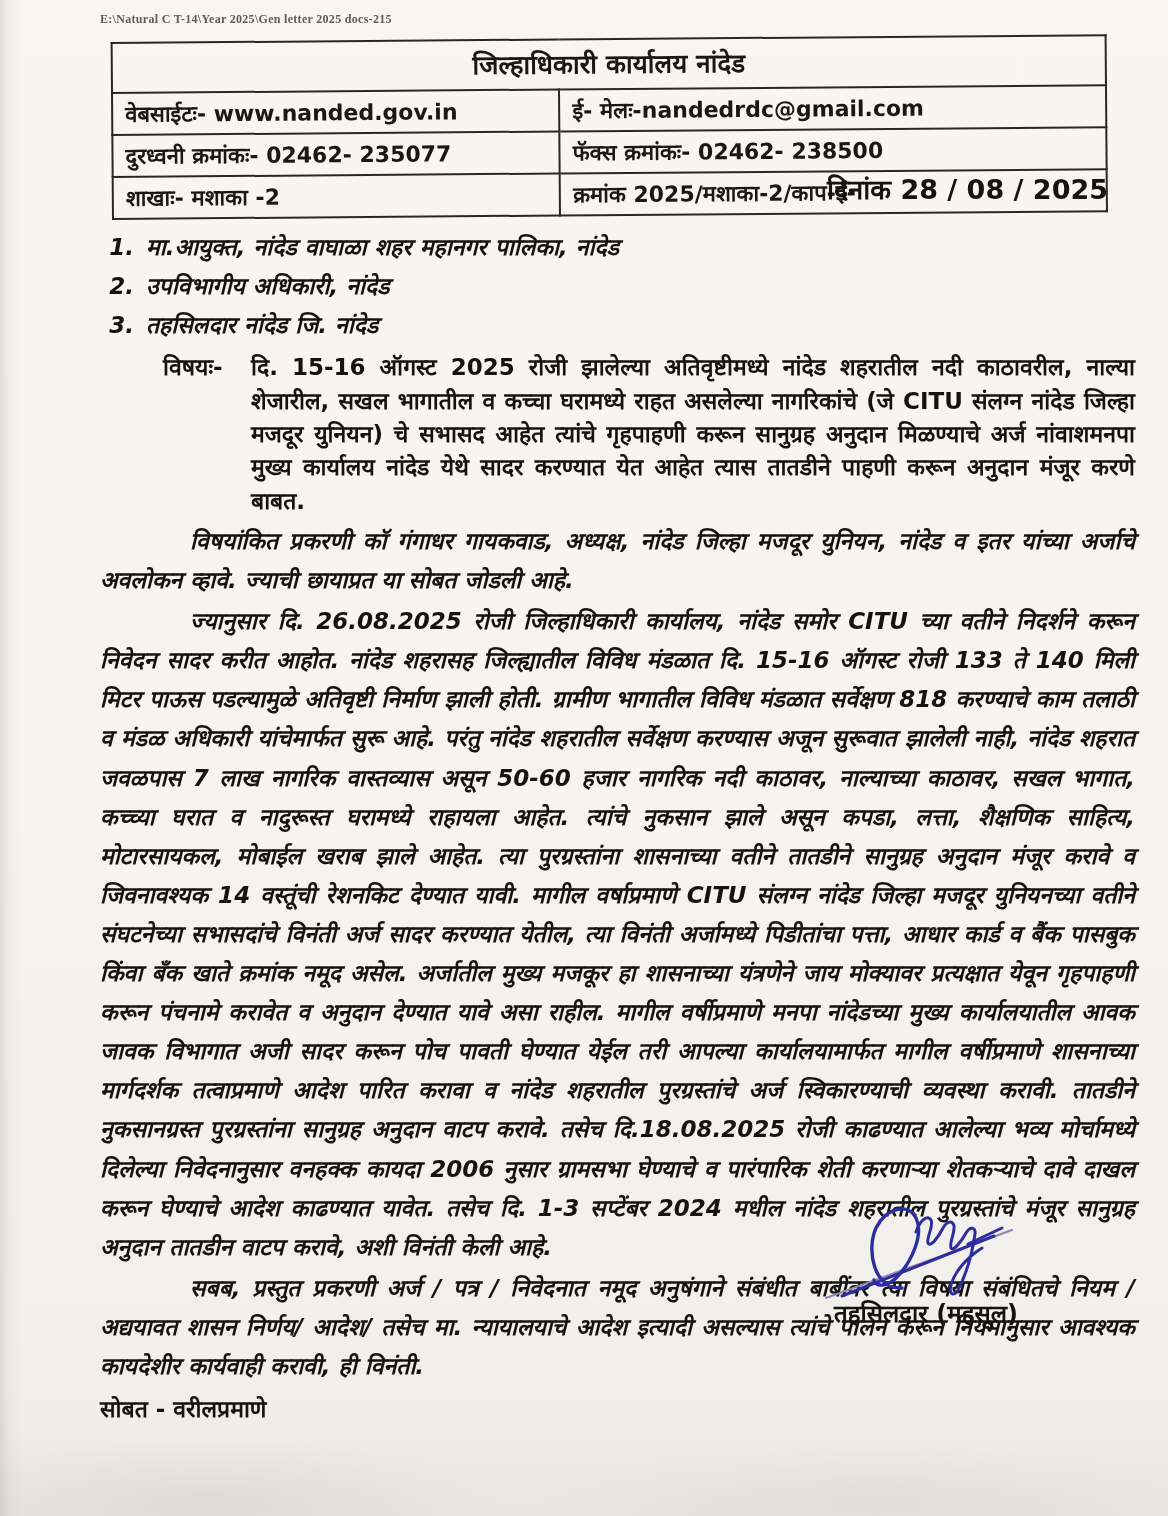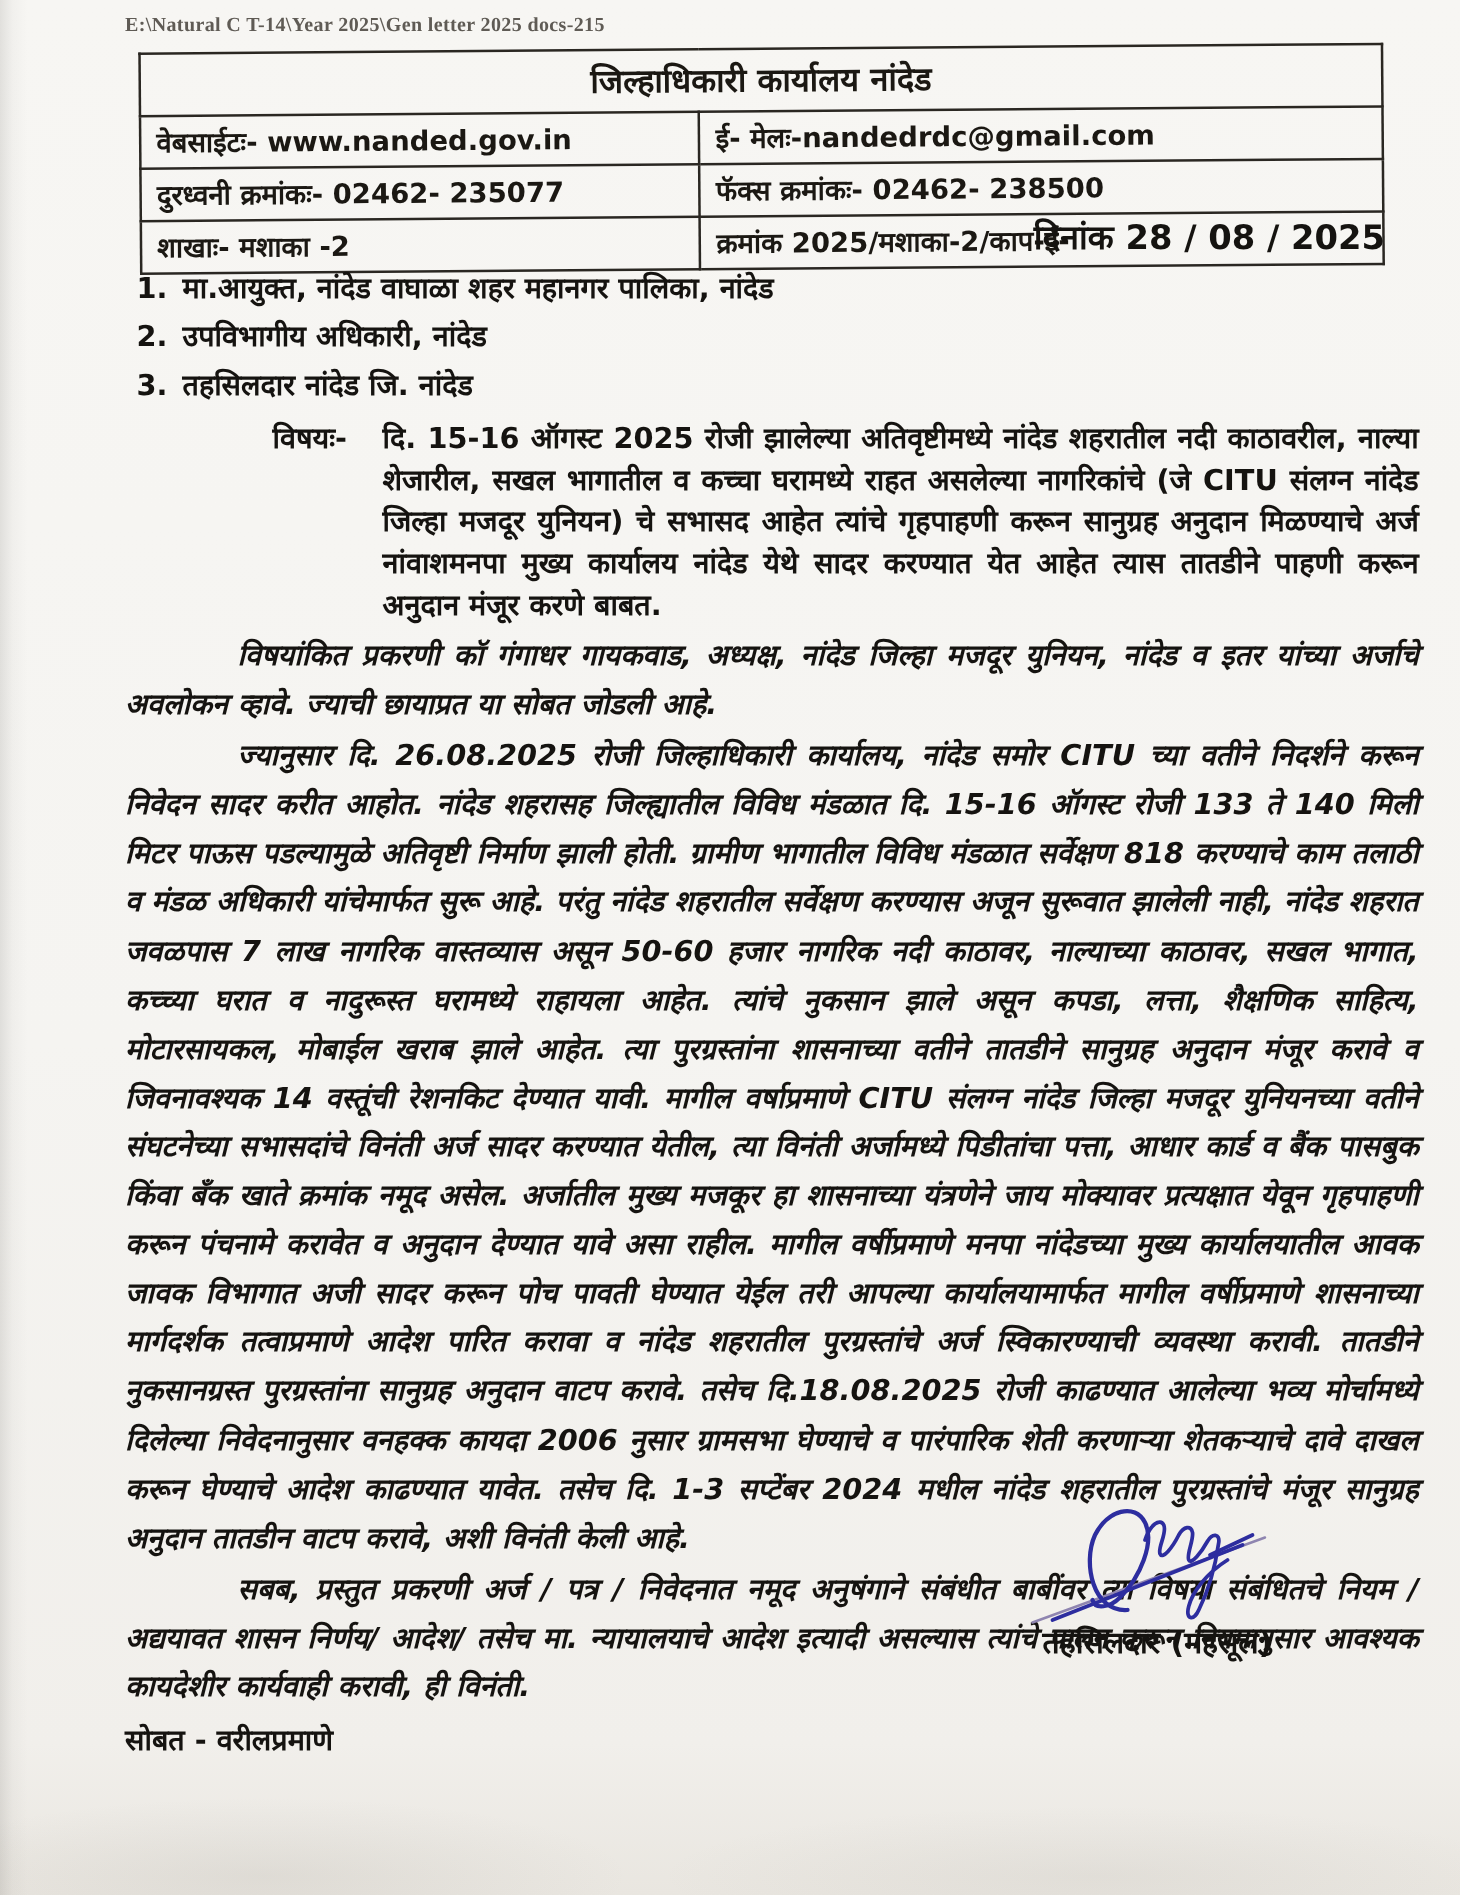--- a/index.html
+++ b/index.html
@@ -18,21 +18,21 @@
       radial-gradient(ellipse 420px 90px at 18% 99%, rgba(120,115,105,0.10), transparent 70%),
       radial-gradient(ellipse 500px 80px at 75% 99%, rgba(120,115,105,0.08), transparent 70%),
       linear-gradient(90deg, rgba(90,88,84,0.14) 0px, rgba(90,88,84,0.04) 10px, transparent 22px),
       linear-gradient(180deg,#f7f6f3 0%,#f5f4f1 55%,#f1efeb 92%,#e9e6e0 100%);
     box-sizing:border-box;
   }
   .filepath{
     position:absolute;
     left:100px; top:12px;
     font-family:"Liberation Serif","DejaVu Serif",serif;
-    font-size:16px;
+    font-size:12px;
     letter-spacing:.3px;
     color:#5f5b55;
     font-weight:600;
   }
   
   .header-table{
     position:absolute;
     left:112px; top:42px;
     width:996px;
     border-collapse:collapse;
@@ -65,27 +65,28 @@
     position:absolute;
     left:100px; top:212px;
     width:1035px;
     font-size:23px;
     font-weight:600;
     line-height:1.7;
     text-align:justify;
   }
   .addr-label{margin:0 0 0 8px;}
   ol.addr-list{
-    margin:0 0 6px 8px;
+    margin:16px 0 6px 8px;
     padding-left:34px;
+    font-style:italic;
   }
   ol.addr-list li{padding-left:4px;}
   .labelled-row{
     display:flex;
-    margin-left:118px;
+    margin-left:63px;
     line-height:1.45;
     margin-bottom:4px;
   }
   .labelled-row .row-label{
     flex:0 0 88px;
     font-weight:700;
   }
   .labelled-row .row-text{
     flex:1;
     text-align:justify;

